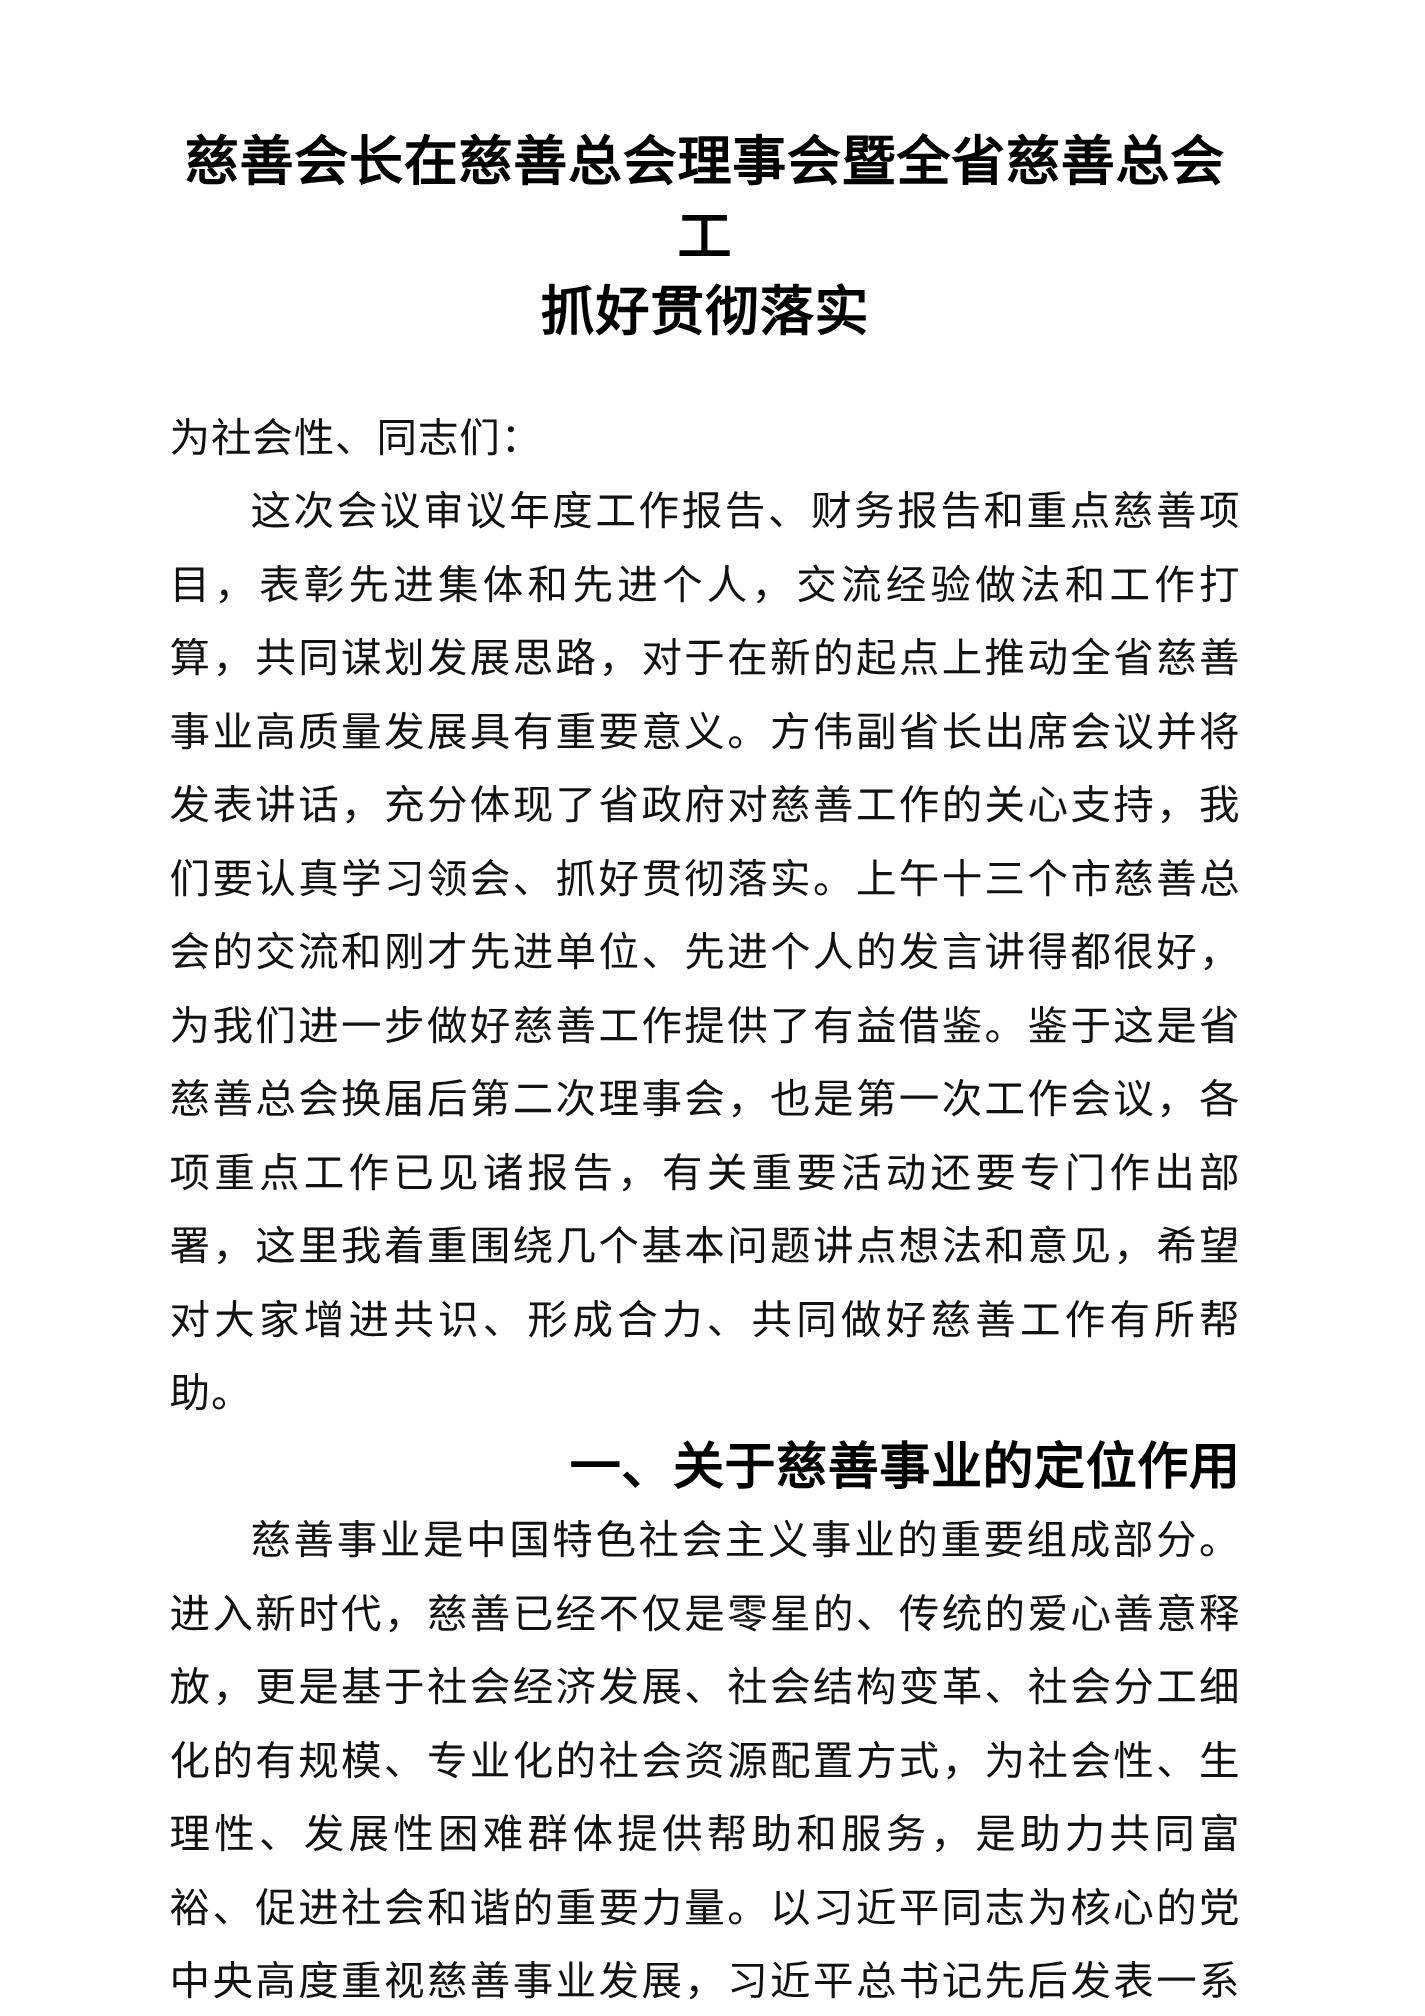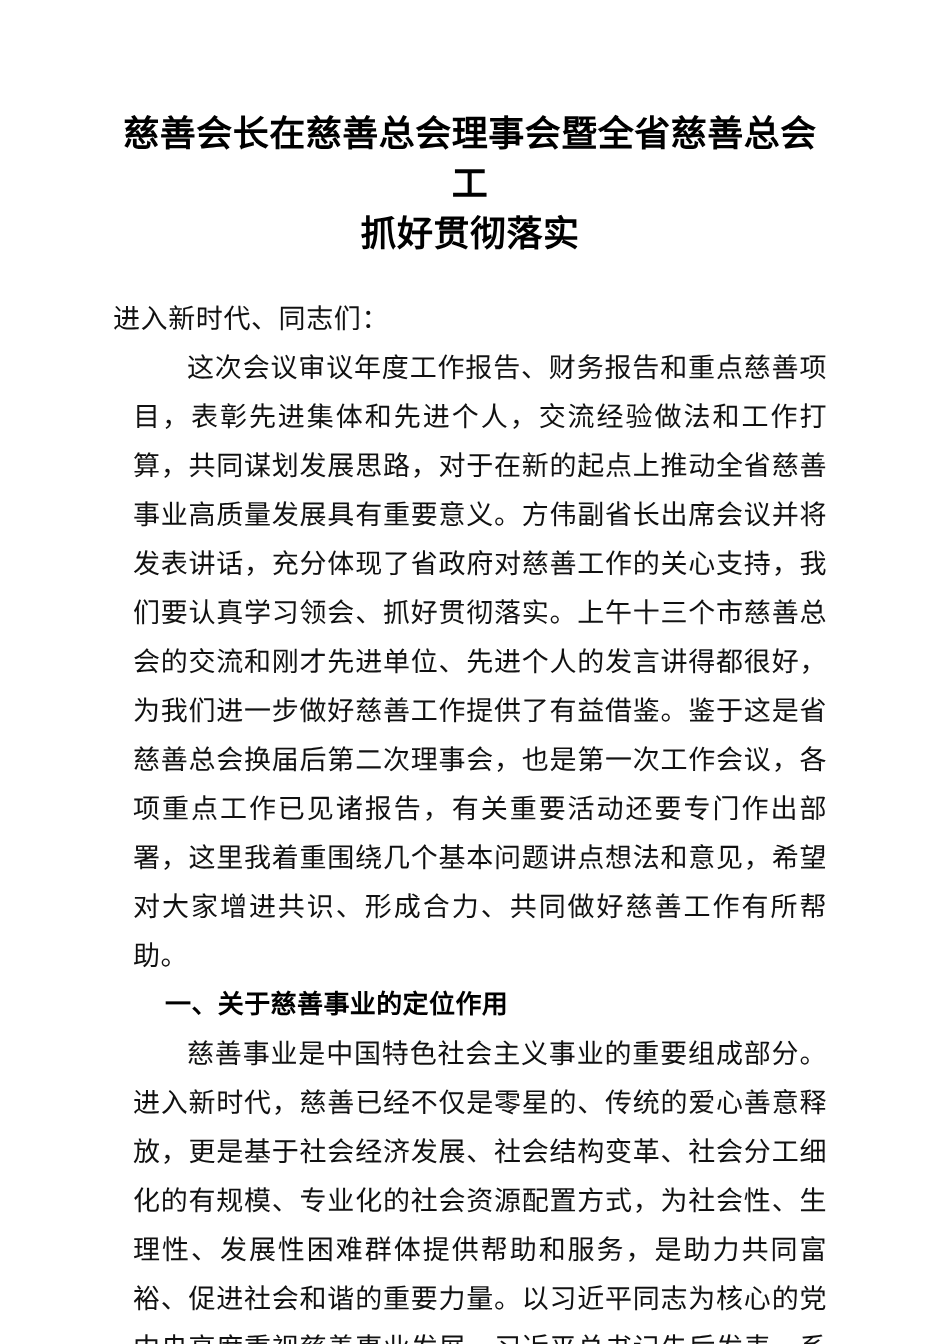--- a/index.html
+++ b/index.html
@@ -27,21 +27,21 @@
 
   
   .doc-title {
     font-family: "Liberation Serif", "DejaVu Serif", serif;
     font-weight: 700;
     font-size: 36px;
     line-height: 50px;
     color: #000000;
     text-align: center;
     margin: 0;
-    padding-top: 109px;
+    padding-top: 83px;
     letter-spacing: 0.5px;
     text-align-last: center;
   }
 
   
   .body-text {
     font-family: "DejaVu Serif", "Liberation Serif", serif;
     font-size: 27px;
     line-height: 49px;
     color: #111111;
@@ -61,45 +61,44 @@
   .body-text.indent {
     text-indent: 2em;
   }
 
   .first-para {
     margin-top: 35px;
   }
 
   .para-gap {
     margin-top: 0;
-    margin-left: 20px;
   }
 
   
   .section-heading {
     font-family: "Liberation Sans", "DejaVu Sans", sans-serif;
     font-weight: 700;
-    font-size: 26px;
+    font-size: 34px;
     line-height: 49px;
     color: #000000;
     margin: 0;
     text-indent: 2em;
     letter-spacing: 0.4px;
-    text-align: left;
+    text-align: right;
   }
 </style>
 </head>
 <body>
 
 <div class="page">
   <div class="content">
 
     <h1 class="doc-title"><span>慈善会长在慈善总会理事会暨全省慈善总会工</span><br><span>抓好贯彻落实</span></h1>
 
-    <p class="body-text salutation first-para">进入新时代、同志们：</p>
+    <p class="body-text salutation first-para">为社会性、同志们：</p>
 
     <p class="body-text indent para-gap">这次会议审议年度工作报告、财务报告和重点慈善项目，表彰先进集体和先进个人，交流经验做法和工作打算，共同谋划发展思路，对于在新的起点上推动全省慈善事业高质量发展具有重要意义。方伟副省长出席会议并将发表讲话，充分体现了省政府对慈善工作的关心支持，我们要认真学习领会、抓好贯彻落实。上午十三个市慈善总会的交流和刚才先进单位、先进个人的发言讲得都很好，为我们进一步做好慈善工作提供了有益借鉴。鉴于这是省慈善总会换届后第二次理事会，也是第一次工作会议，各项重点工作已见诸报告，有关重要活动还要专门作出部署，这里我着重围绕几个基本问题讲点想法和意见，希望对大家增进共识、形成合力、共同做好慈善工作有所帮助。</p>
 
     <h2 class="section-heading">一、关于慈善事业的定位作用</h2>
 
     <p class="body-text indent para-gap">慈善事业是中国特色社会主义事业的重要组成部分。进入新时代，慈善已经不仅是零星的、传统的爱心善意释放，更是基于社会经济发展、社会结构变革、社会分工细化的有规模、专业化的社会资源配置方式，为社会性、生理性、发展性困难群体提供帮助和服务，是助力共同富裕、促进社会和谐的重要力量。以习近平同志为核心的党中央高度重视慈善事业发展，习近平总书记先后发表一系列重要讲话，作出一系列重要指示，</p>
 
   </div>
 </div>
 

